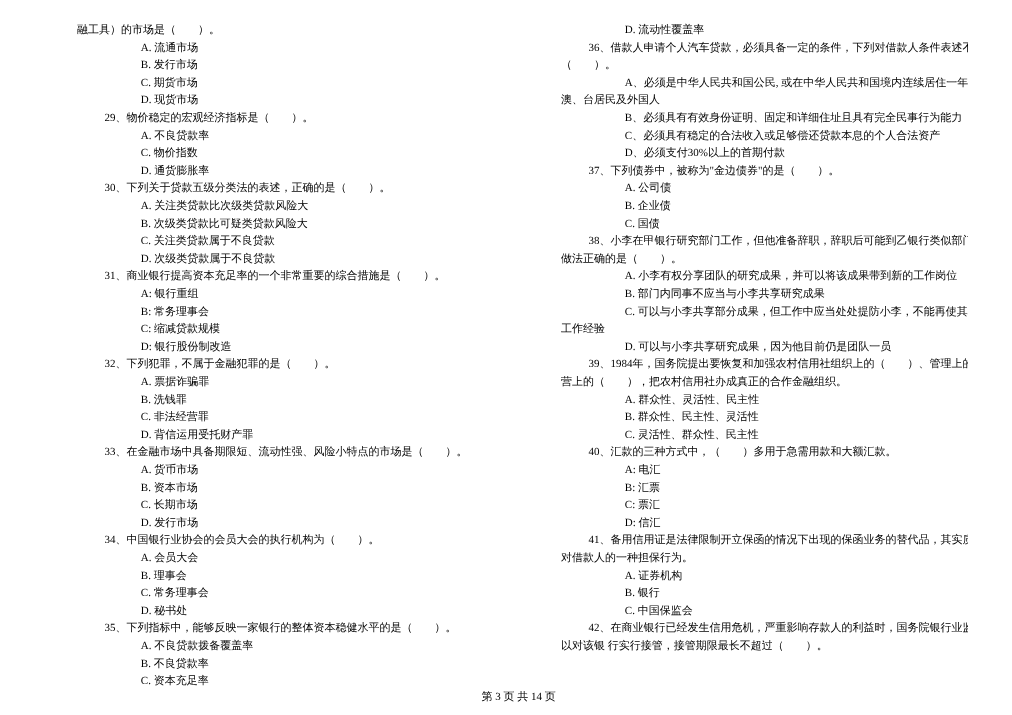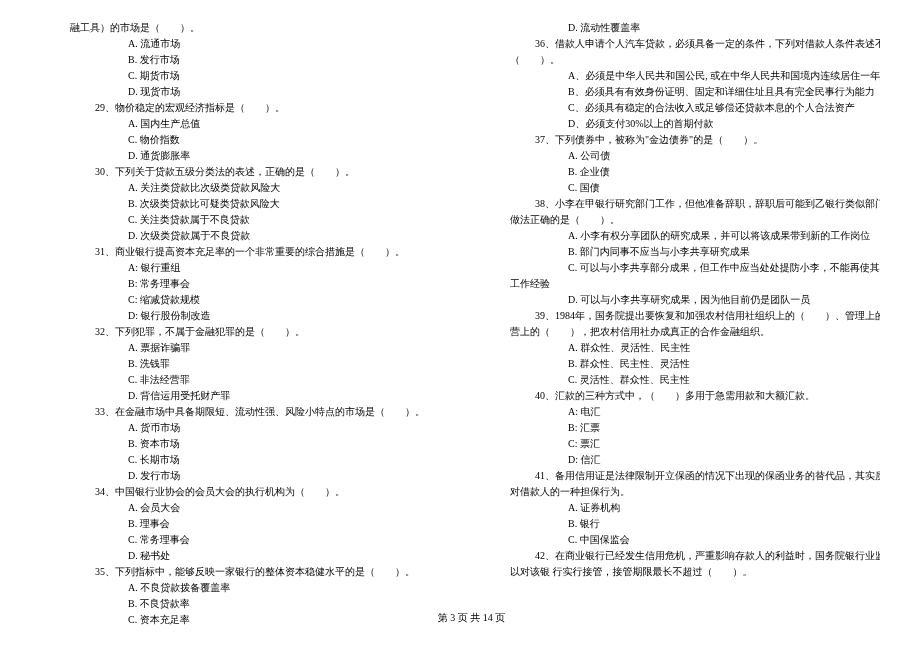--- a/index.html
+++ b/index.html
@@ -29,40 +29,40 @@
     }
     .line {
       white-space: nowrap;
       overflow: hidden;
     }
     .indent-0 { padding-left: 55px; }
     .indent-1 { padding-left: 88px; }
     .indent-2 { padding-left: 30px; font-family: Liberation Serif, serif; }
     .footer {
       position: absolute;
-      bottom: 24px;
+      bottom: 8px;
       left: 0;
       right: 0;
       text-align: center;
       font-size: 10px;
       margin-left: 23px;
     }
   </style>
 </head>
 <body>
 
 <div class="page">
   <div class="column" id="left-col">
       <div class="line indent-2">融工具）的市场是（　　）。</div>
       <div class="line indent-1">A. 流通市场</div>
       <div class="line indent-1">B. 发行市场</div>
       <div class="line indent-1">C. 期货市场</div>
       <div class="line indent-1">D. 现货市场</div>
       <div class="line indent-0">29、物价稳定的宏观经济指标是（　　）。</div>
-      <div class="line indent-1">A. 国内生产总值</div>
+      <div class="line indent-1">A. 不良贷款率</div>
       <div class="line indent-1">C. 物价指数</div>
       <div class="line indent-1">D. 通货膨胀率</div>
       <div class="line indent-0">30、下列关于贷款五级分类法的表述，正确的是（　　）。</div>
       <div class="line indent-1">A. 关注类贷款比次级类贷款风险大</div>
       <div class="line indent-1">B. 次级类贷款比可疑类贷款风险大</div>
       <div class="line indent-1">C. 关注类贷款属于不良贷款</div>
       <div class="line indent-1">D. 次级类贷款属于不良贷款</div>
       <div class="line indent-0">31、商业银行提高资本充足率的一个非常重要的综合措施是（　　）。</div>
       <div class="line indent-1">A: 银行重组</div>
       <div class="line indent-1">B: 常务理事会</div>
@@ -86,20 +86,21 @@
       <div class="line indent-0">35、下列指标中，能够反映一家银行的整体资本稳健水平的是（　　）。</div>
       <div class="line indent-1">A. 不良贷款拨备覆盖率</div>
       <div class="line indent-1">B. 不良贷款率</div>
       <div class="line indent-1">C. 资本充足率</div>
     </div>
   <div class="column" id="right-col">
       <div class="line indent-1">D. 流动性覆盖率</div>
       <div class="line indent-0">36、借款人申请个人汽车贷款，必须具备一定的条件，下列对借款人条件表述不当的是</div>
       <div class="line indent-2">（　　）。</div>
       <div class="line indent-1">A、必须是中华人民共和国公民, 或在中华人民共和国境内连续居住一年以上(含一年)的港、</div>
+      <div class="line indent-2">澳、台居民及外国人</div>
       <div class="line indent-1">B、必须具有有效身份证明、固定和详细住址且具有完全民事行为能力</div>
       <div class="line indent-1">C、必须具有稳定的合法收入或足够偿还贷款本息的个人合法资产</div>
       <div class="line indent-1">D、必须支付30%以上的首期付款</div>
       <div class="line indent-0">37、下列债券中，被称为"金边债券"的是（　　）。</div>
       <div class="line indent-1">A. 公司债</div>
       <div class="line indent-1">B. 企业债</div>
       <div class="line indent-1">C. 国债</div>
       <div class="line indent-0">38、小李在甲银行研究部门工作，但他准备辞职，辞职后可能到乙银行类似部门工作，则下列</div>
       <div class="line indent-2">做法正确的是（　　）。</div>
       <div class="line indent-1">A. 小李有权分享团队的研究成果，并可以将该成果带到新的工作岗位</div>

